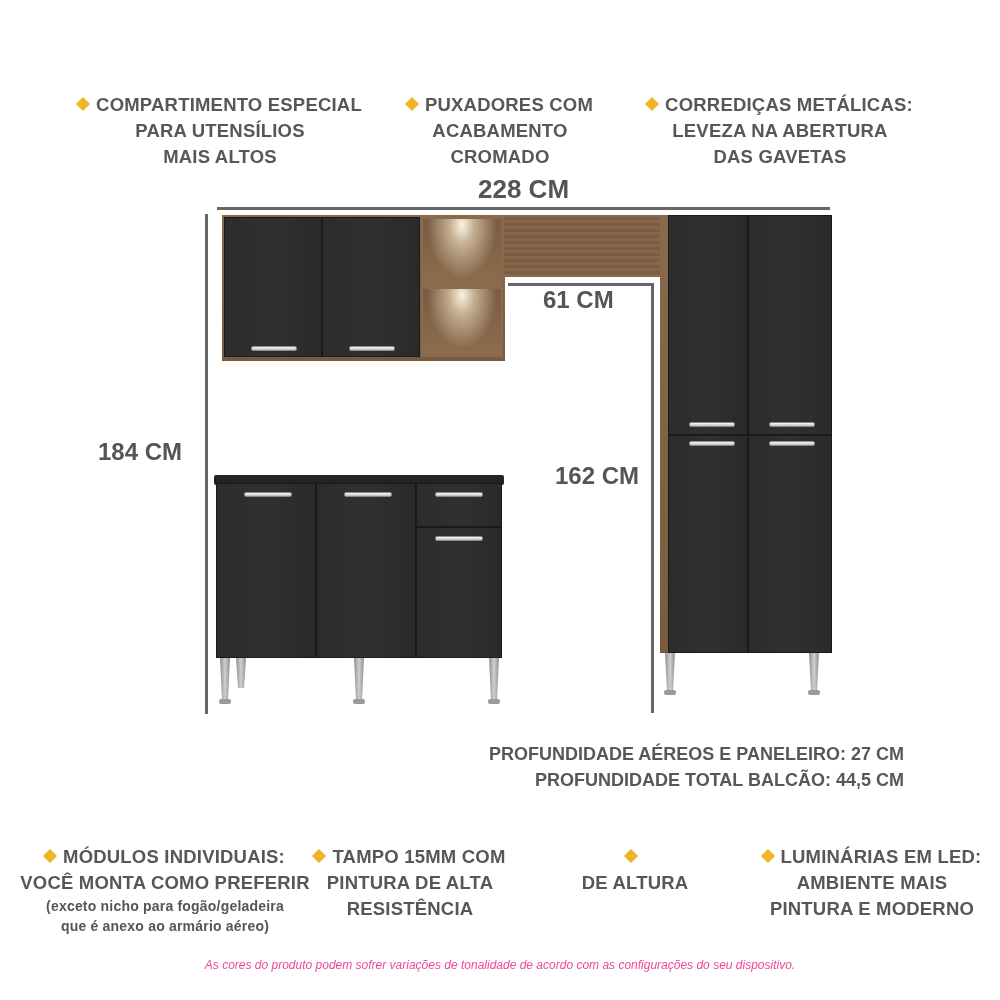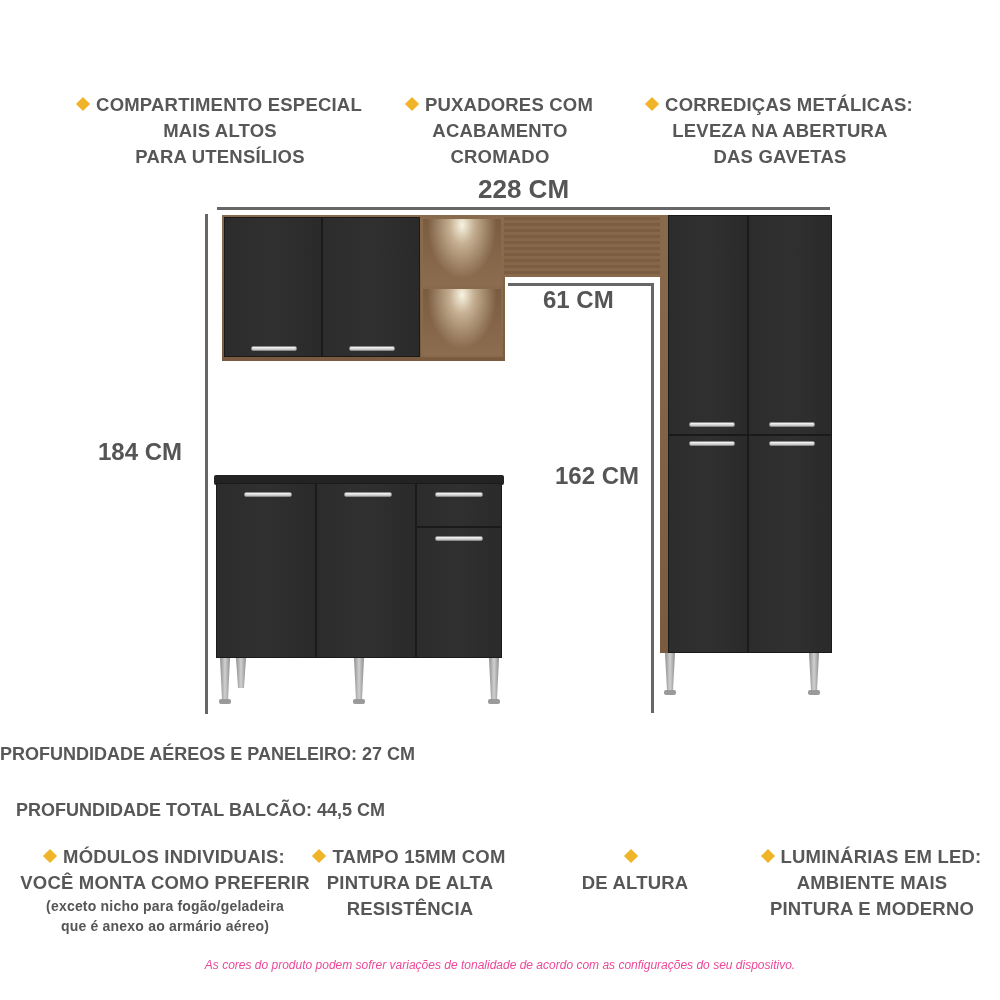--- a/index.html
+++ b/index.html
@@ -11,30 +11,30 @@
   .dim-label { position:absolute; font-weight:bold; font-size:24px; color:#555555; white-space:nowrap; }
   .dimline { position:absolute; background:#666666; }
   .cab { position:absolute; }
   .wood { background:linear-gradient(180deg,#8a6a4c,#7a5b3f); }
   .door { position:absolute; background:linear-gradient(90deg,#2c2c2c,#303030 50%,#2a2a2a); border:1px solid #1a1a1a; box-sizing:border-box; }
   .handle { position:absolute; height:5px; background:linear-gradient(180deg,#fafafa,#bdbdbd); border-radius:2px; border:1px solid #8a8a8a; box-sizing:border-box; }
   .leg { position:absolute; width:10px; background:linear-gradient(90deg,#8f8f8f,#d0d0d0,#8f8f8f); clip-path:polygon(0 0,100% 0,80% 100%,20% 100%); }
   .legfoot { position:absolute; width:12px; height:5px; background:#9a9a9a; border-radius:2px; }
   .niche { position:absolute; background:linear-gradient(180deg,#7a5c40,#8d6d50); border:2px solid #8a6a4c; box-sizing:border-box; }
   .glow { position:absolute; width:70px; height:60px; background:radial-gradient(ellipse at 50% 10%, rgba(255,252,235,0.95) 0%, rgba(255,240,210,0.55) 25%, rgba(200,170,130,0) 70%); }
-  .depth { position:absolute; left:0; width:904px; text-align:left; font-weight:bold; font-size:18px; line-height:26px; color:#575757; }
+  .depth { position:absolute; left:0; width:904px; text-align:right; font-weight:bold; font-size:18px; line-height:26px; color:#575757; }
   .disclaimer { position:absolute; left:0; width:1000px; top:958px; text-align:center; font-style:italic; font-size:12px; color:#ec4899; }
 </style>
 </head>
 <body>
 
 <div class="feat" style="left:70px; top:64px; width:300px;">
   <span class="line"><span class="diamond"></span><span>COMPARTIMENTO ESPECIAL</span></span>
+  <span class="line">PARA UTENSÍLIOS</span>
   <span class="line">MAIS ALTOS</span>
-  <span class="line">PARA UTENSÍLIOS</span>
 </div>
 <div class="feat" style="left:395px; top:64px; width:210px;">
   <span class="line"><span class="diamond"></span><span>PUXADORES COM</span></span>
   <span class="line">ACABAMENTO</span>
   <span class="line">CROMADO</span>
 </div>
 <div class="feat" style="left:640px; top:64px; width:280px;">
   <span class="line"><span class="diamond"></span><span>CORREDIÇAS METÁLICAS:</span></span>
   <span class="line">LEVEZA NA ABERTURA</span>
   <span class="line">DAS GAVETAS</span>
@@ -106,21 +106,21 @@
 </div>
 <div class="leg" style="left:220px; top:658px; height:42px;"></div>
 <div class="legfoot" style="left:219px; top:699px;"></div>
 <div class="leg" style="left:236px; top:658px; height:30px;"></div>
 <div class="leg" style="left:354px; top:658px; height:42px;"></div>
 <div class="legfoot" style="left:353px; top:699px;"></div>
 <div class="leg" style="left:489px; top:658px; height:42px;"></div>
 <div class="legfoot" style="left:488px; top:699px;"></div>
 
 <div class="depth" style="top:741px;">PROFUNDIDADE AÉREOS E PANELEIRO: 27 CM</div>
-<div class="depth" style="top:797px;padding-left:16px;">PROFUNDIDADE TOTAL BALCÃO: 44,5 CM</div>
+<div class="depth" style="top:767px;">PROFUNDIDADE TOTAL BALCÃO: 44,5 CM</div>
 
 <div class="feat" style="left:10px; top:816px; width:310px;">
   <span class="line"><span class="diamond"></span><span>MÓDULOS INDIVIDUAIS:</span></span>
   <span class="line">VOCÊ MONTA COMO PREFERIR</span>
   <span class="sub">(exceto nicho para fogão/geladeira</span>
   <span class="sub">que é anexo ao armário aéreo)</span>
 </div>
 <div class="feat" style="left:300px; top:816px; width:220px;">
   <span class="line"><span class="diamond"></span><span>TAMPO 15MM COM</span></span>
   <span class="line">PINTURA DE ALTA</span>

